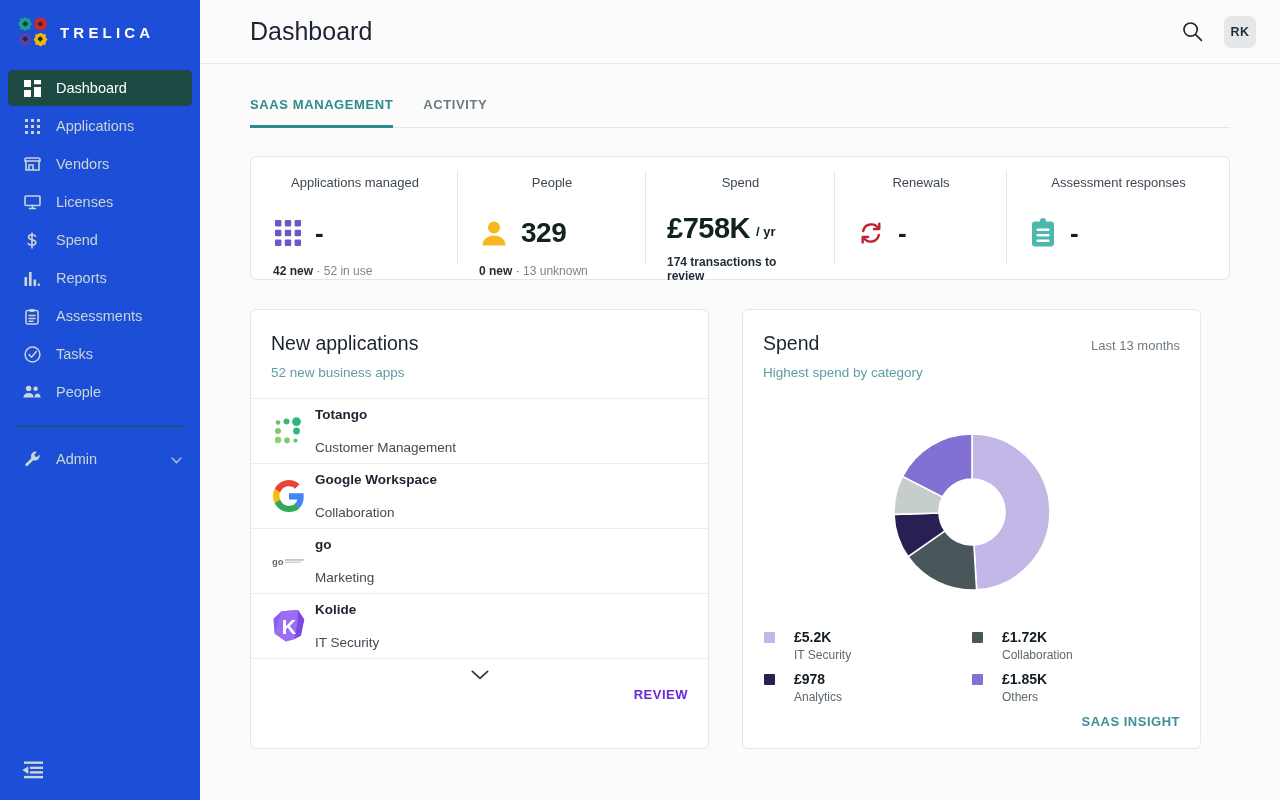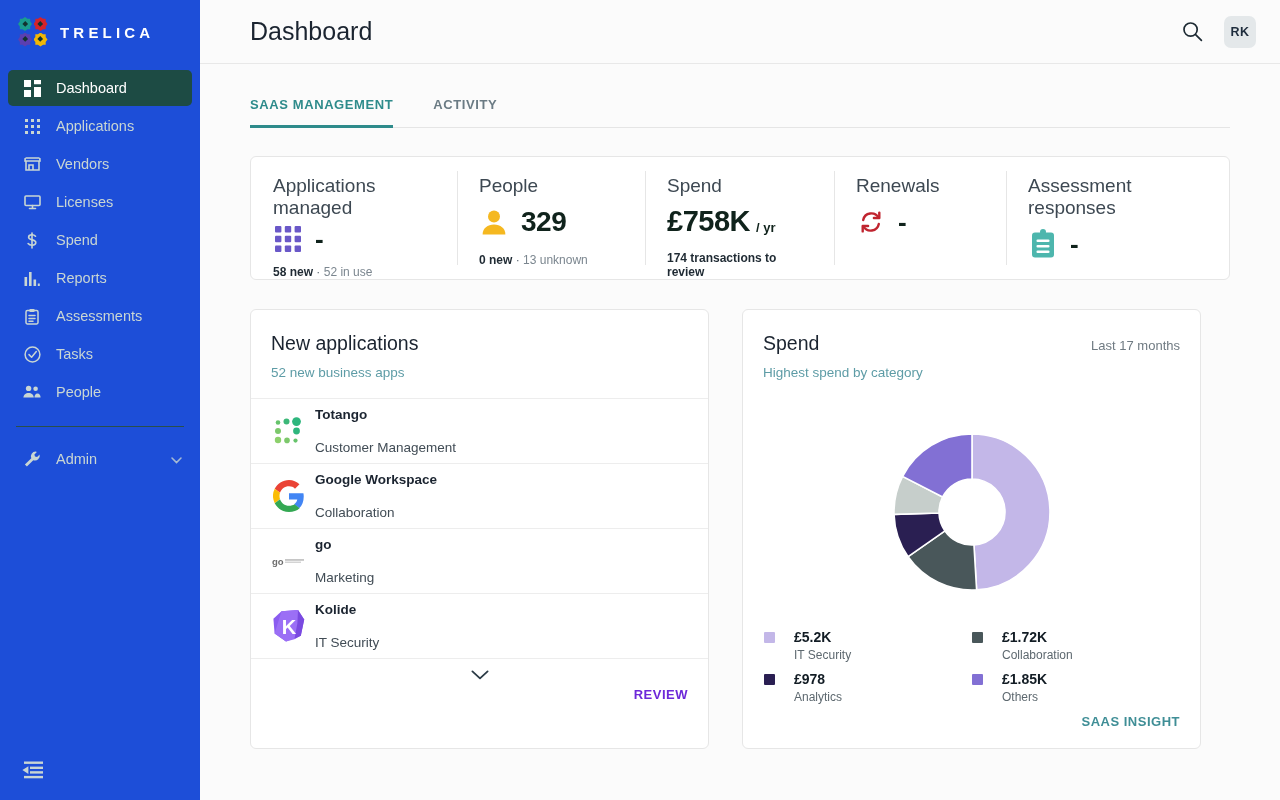--- a/index.html
+++ b/index.html
@@ -80,21 +80,21 @@
   .avatar {
     width: 32px; height: 32px; border-radius: 7px;
     background: #e4e8ea; color: #1f2d3d;
     display: flex; align-items: center; justify-content: center;
     font-size: 12.5px; font-weight: 700; letter-spacing: .4px;
     cursor: pointer;
   }
 
   .content { flex: 1 1 auto; padding: 0 50px; overflow: hidden; }
 
-  .tabs { display: flex; gap: 40px; border-bottom: 1px solid #e5e5e5; padding-top: 33px; }
+  .tabs { display: flex; gap: 30px; border-bottom: 1px solid #e5e5e5; padding-top: 33px; }
   .tab {
     font-size: 13px; font-weight: 700; letter-spacing: .6px;
     color: #6b7b84; padding-bottom: 13px; cursor: pointer;
     border-bottom: 3px solid transparent; margin-bottom: -1px;
   }
   .tab.active { color: #2e8b8b; border-bottom-color: #2e8b8b; }
 
   
   .kpi-card {
     margin-top: 28px;
@@ -102,21 +102,21 @@
     display: flex; height: 124px; align-items: stretch;
   }
   .kpi {
     padding: 18px 20px 0 22px;
     position: relative;
     display: flex; flex-direction: column;
   }
   .kpi + .kpi::before {
     content:""; position: absolute; left: 0; top: 14px; bottom: 14px; width: 1px; background: #e6e6e6;
   }
-  .kpi-label { font-size: 19px; color: #3d4852; margin-bottom: 4px; }
+  .kpi-label { font-size: 13px; color: #3d4852; margin-bottom: 22px; text-align: center; }
   .kpi-main { display: flex; align-items: center; gap: 12px; height: 42px; }
   .kpi-value { font-size: 28px; font-weight: 700; color: #10231c; letter-spacing: -.5px; }
   .kpi-value.dash { font-size: 26px; }
   .kpi-unit { font-size: 13px; font-weight: 700; color: #10231c; margin-left: -6px; align-self: flex-end; padding-bottom: 6px;}
   .kpi-sub { font-size: 12px; color: #5a6670; margin-top: 10px; }
   .kpi-sub b { color: #1f2a33; font-weight: 700; }
   .kpi-sub .muted { color: #7b868f; }
   .kpi-icon { width: 30px; height: 30px; display:flex; align-items:center; justify-content:center; }
 
   
@@ -354,21 +354,21 @@
                   <rect x="9.8" y="9.8" width="6.4" height="6.4" rx="1"></rect>
                   <rect x="19.6" y="9.8" width="6.4" height="6.4" rx="1"></rect>
                   <rect x="0" y="19.6" width="6.4" height="6.4" rx="1"></rect>
                   <rect x="9.8" y="19.6" width="6.4" height="6.4" rx="1"></rect>
                   <rect x="19.6" y="19.6" width="6.4" height="6.4" rx="1"></rect>
                 </svg>
             </span>
             <span class="kpi-value dash">-</span>
           </div>
           <div class="kpi-sub">
-            <b>58 new</b><span> · </span><span class="muted">52 in use</span>
+            <b>42 new</b><span> · </span><span class="muted">52 in use</span>
           </div>
         </div>
 
         <div class="kpi" style="width:188px">
           <div class="kpi-label">People</div>
           <div class="kpi-main">
             <span class="kpi-icon">
               <svg width="28" height="28" viewBox="0 0 28 28" fill="#f5b820">
                   <circle cx="14" cy="8.6" r="6"></circle>
                   <path d="M2.6 26.5c0-6.1 5.1-9.9 11.4-9.9s11.4 3.8 11.4 9.9z"></path>
@@ -503,21 +503,21 @@
                 </svg>
             </div>
             <div class="foot-action">REVIEW</div>
           </div>
         </div>
 
         <div class="card card-spend">
           <div class="card-head">
             <div class="card-head-row">
               <div class="card-title">Spend</div>
-              <div class="card-head-right">Last 17 months</div>
+              <div class="card-head-right">Last 13 months</div>
             </div>
             <div class="card-link">Highest spend by category</div>
           </div>
 
           <div class="donut-wrap">
             <svg id="donut" width="200" height="200" viewBox="0 0 200 200">
                 <path d="M 100 22 A 78 78 0 0 1 104.62076897570974 177.86301107761705 L 101.95494072049257 132.9420431482226 A 33 33 0 0 0 100 67 Z" fill="#c3b7e8" stroke="#ffffff" stroke-width="1.6"></path>
                 <path d="M 104.62076897570974 177.86301107761705 A 78 78 0 0 1 36.09141113862091 144.71791888882143 L 72.96175086633961 118.91911952988599 A 33 33 0 0 0 101.95494072049257 132.9420431482226 Z" fill="#49575a" stroke="#ffffff" stroke-width="1.6"></path>
                 <path d="M 36.09141113862091 144.71791888882143 A 78 78 0 0 1 22.037049718798613 102.40382683463702 L 67.01567488103018 101.01700366080797 A 33 33 0 0 0 72.96175086633961 118.91911952988599 Z" fill="#2a1f52" stroke="#ffffff" stroke-width="1.6"></path>
                 <path d="M 22.037049718798613 102.40382683463702 A 78 78 0 0 1 30.606746902409697 64.38291948329041 L 70.64131599717334 84.93123516600748 A 33 33 0 0 0 67.01567488103018 101.01700366080797 Z" fill="#c6cecb" stroke="#ffffff" stroke-width="1.6"></path>

